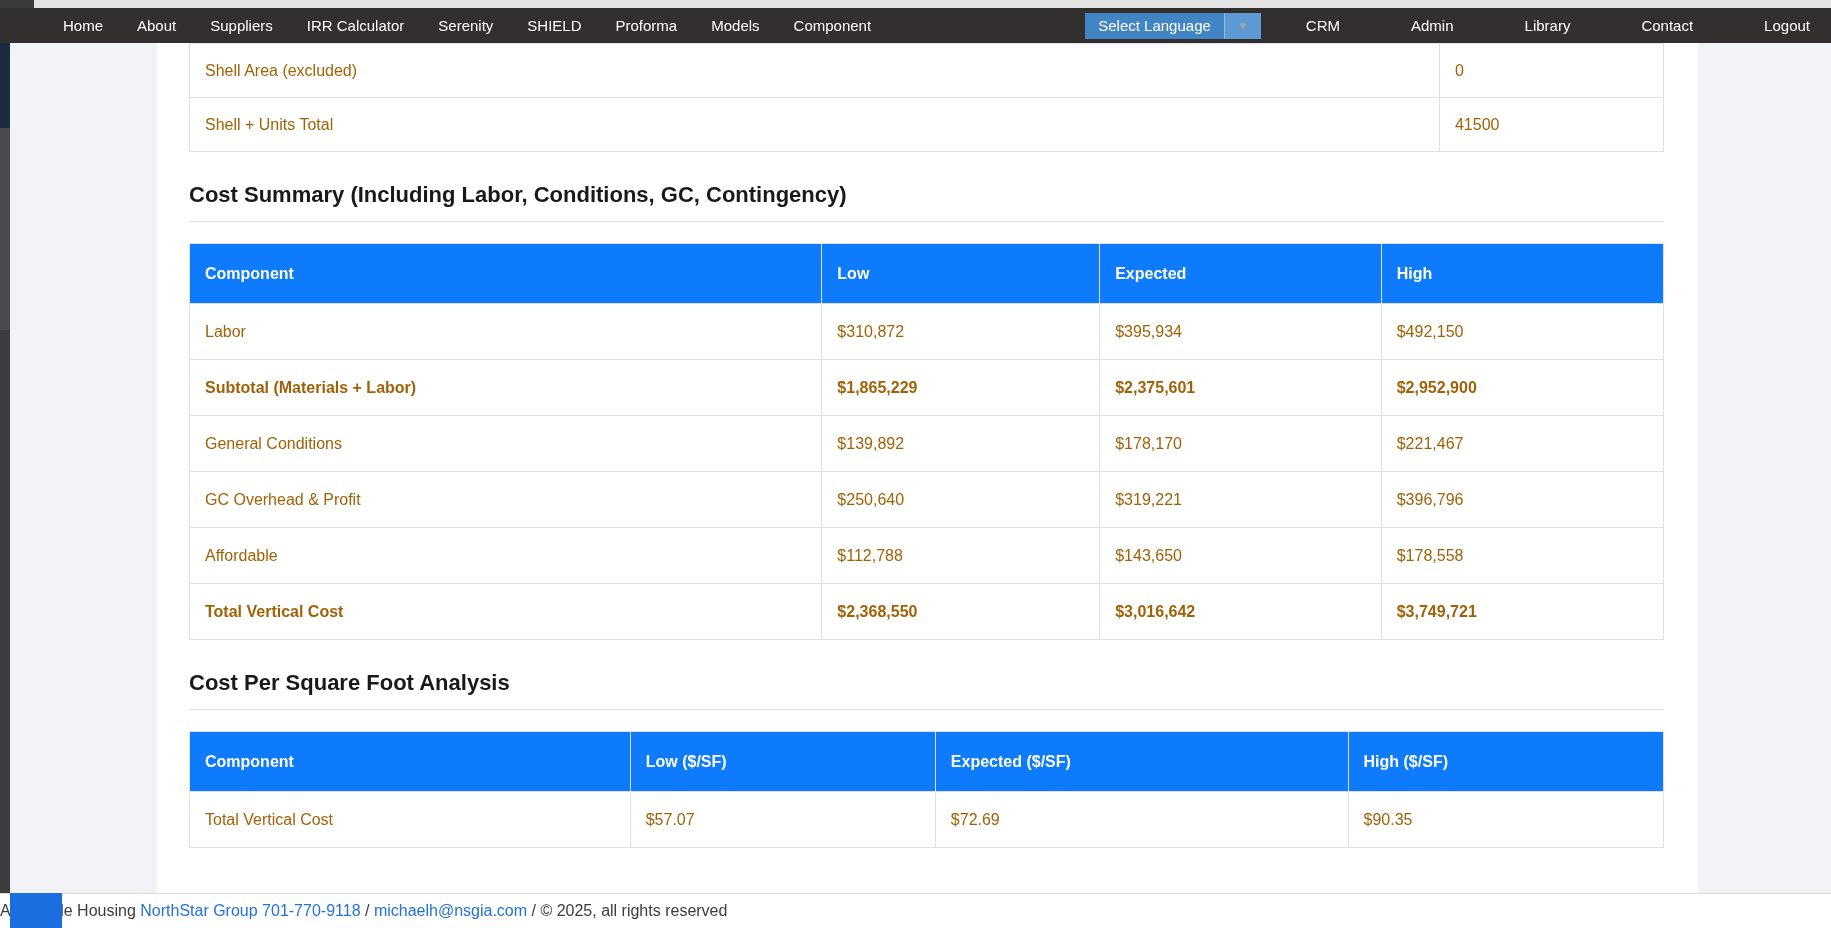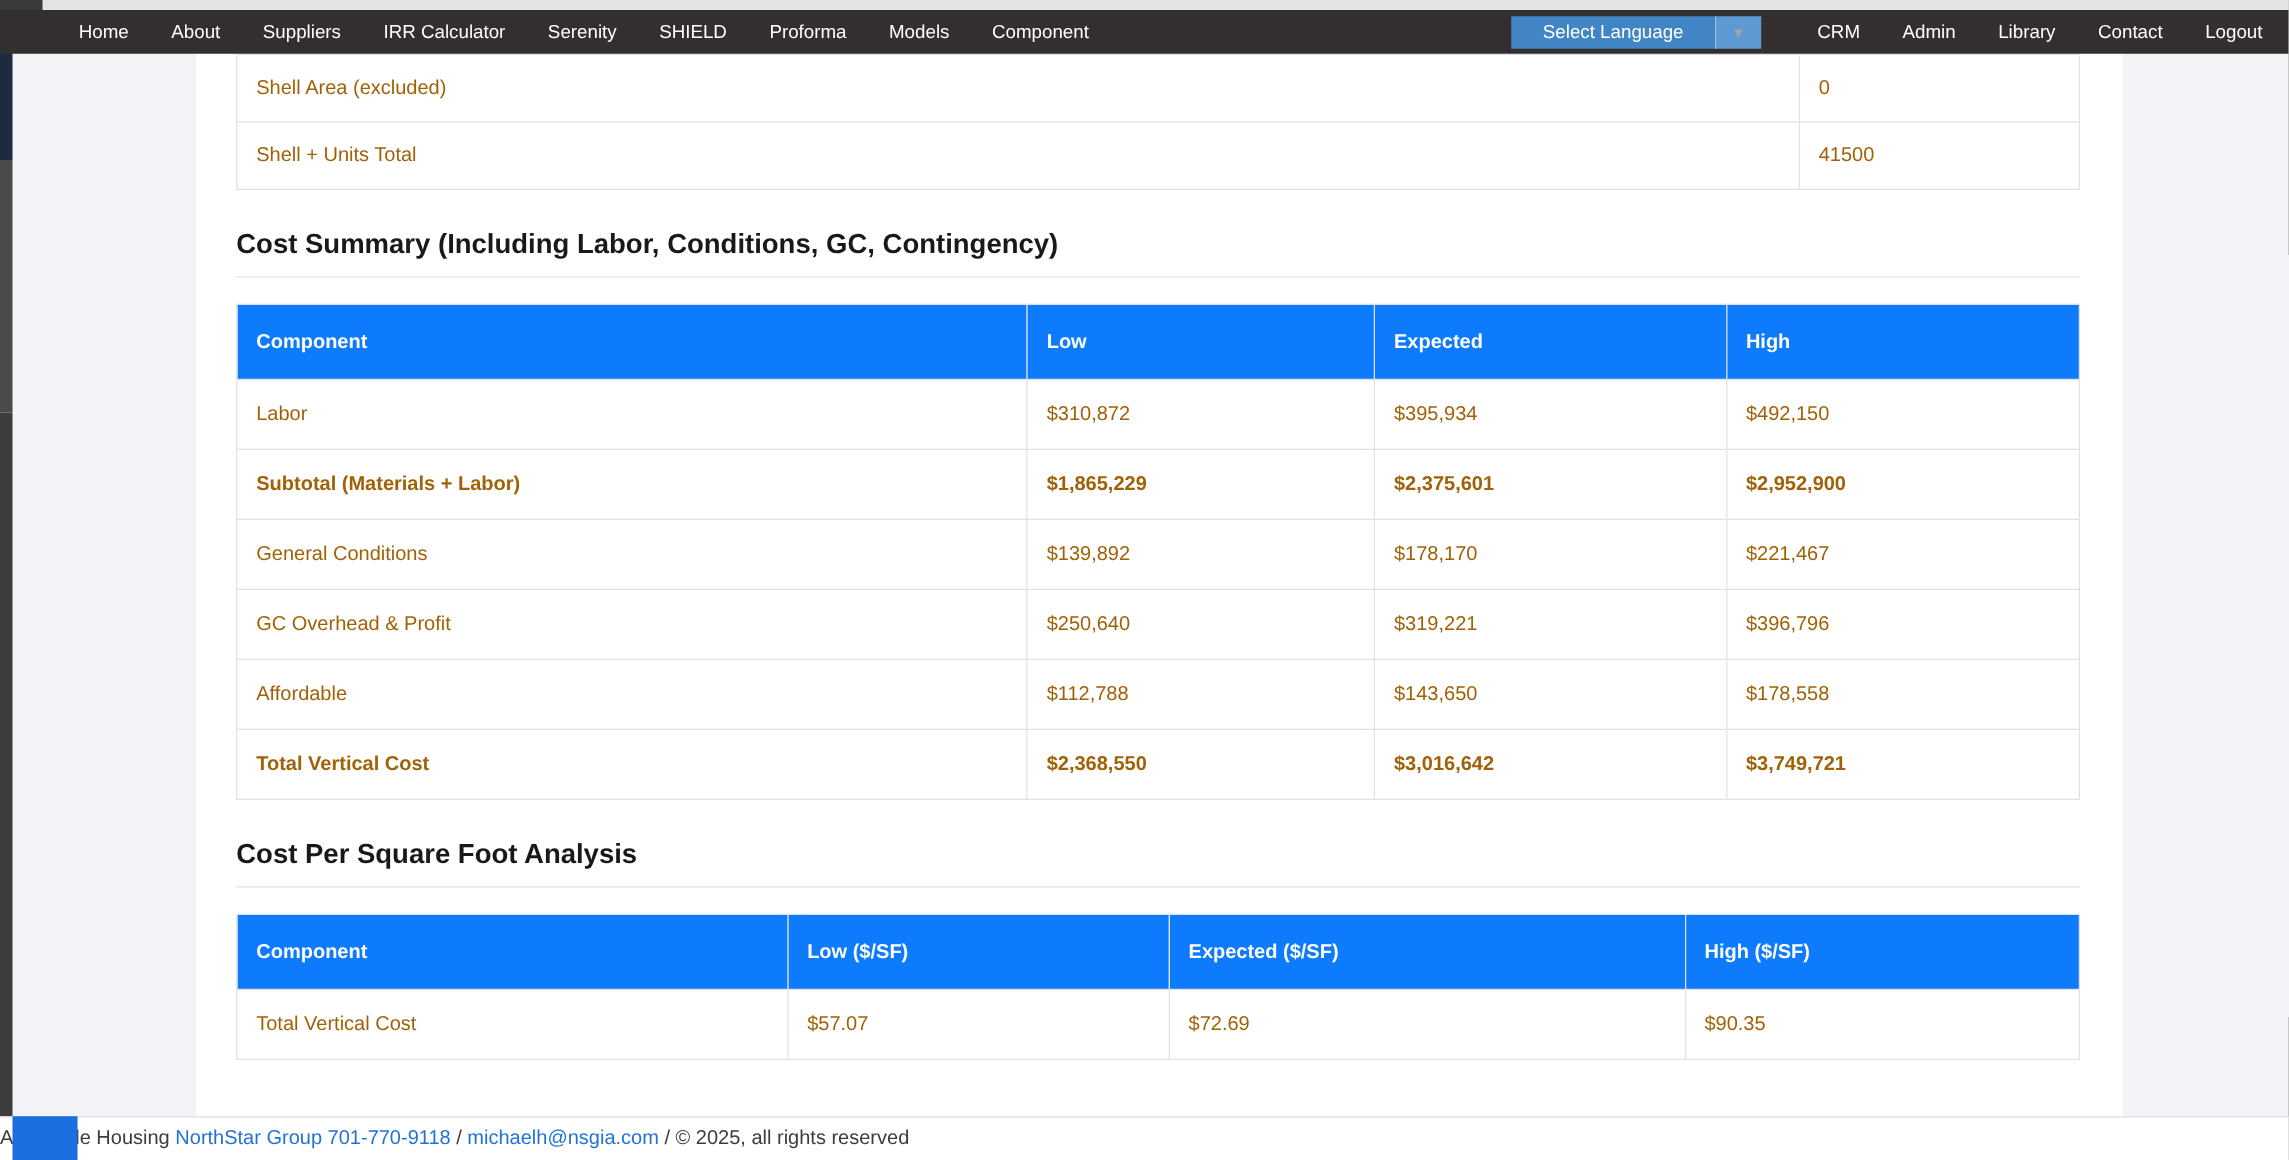--- a/index.html
+++ b/index.html
@@ -27,26 +27,26 @@
     position:absolute;left:0;top:8px;width:1831px;height:35px;
     background:var(--nav-bg);display:flex;align-items:center;z-index:30;
   }
   .nav-list{display:flex;list-style:none;align-items:flex-end;margin-left:46px;}
   .nav-item{padding:0 17px;color:#fdfdfd;font-size:15px;cursor:pointer;white-space:nowrap;}
   .nav-spacer{flex:1;}
   .lang-btn{
     display:flex;align-items:stretch;height:26px;margin-right:28px;cursor:pointer;
     font-size:15px;color:#fff;
   }
-  .lang-btn-main{background:var(--lang-btn-bg);display:flex;align-items:center;padding:0 25px;}
+  .lang-btn-main{background:var(--lang-btn-bg);display:flex;align-items:center;padding:0 13px;}
   .lang-btn-arrow{
     background:var(--lang-btn-arrow-bg);width:37px;display:flex;align-items:center;justify-content:center;
     border-left:1px solid #9bb9d6;color:#9aa4ad;font-size:12px;
   }
-  .nav-right{display:flex;list-style:none;align-items:center;margin-right:4px;}
+  .nav-right{display:flex;list-style:none;align-items:center;margin-right:4px;gap:37px;}
   
   .sliver{position:absolute;left:0;width:10px;z-index:5;}
   .sliver-navy{top:8px;height:120px;background:#1d2b3f;}
   .sliver-mid{top:128px;height:202px;background:#4a4a4a;}
   .sliver-low{top:330px;height:598px;background:#3d3d3d;}
   
   .card{
     position:absolute;left:157px;top:43px;width:1541px;height:885px;
     background:#ffffff;padding:0 34px 0 32px;z-index:10;
   }

